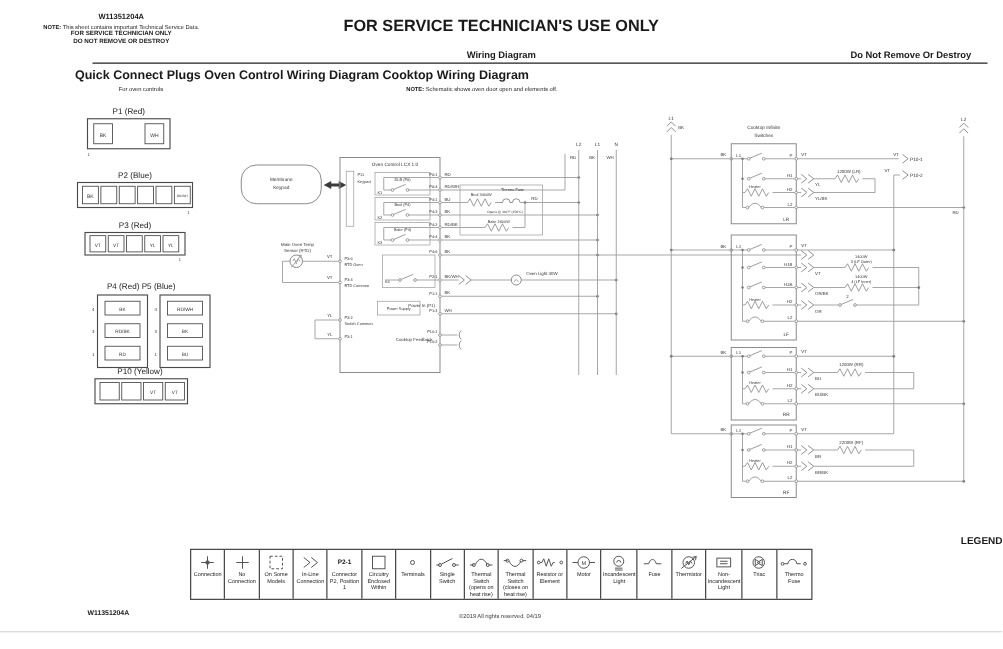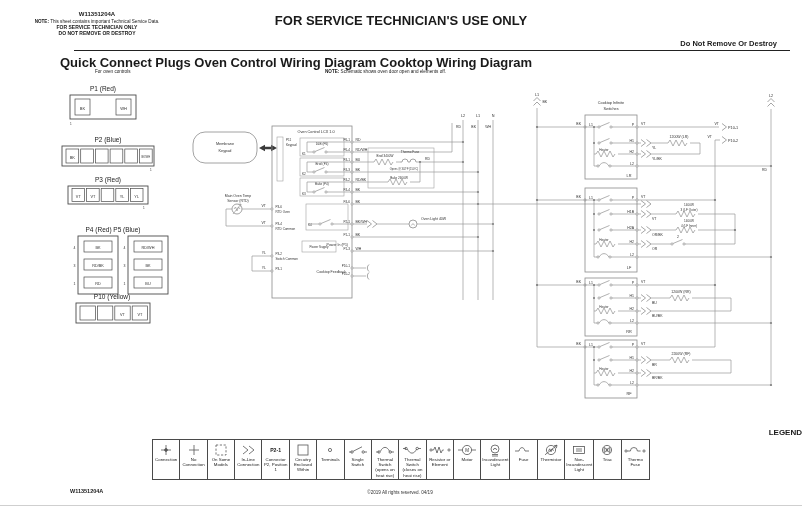--- a/index.html
+++ b/index.html
@@ -8,21 +8,21 @@
   #schem{position:absolute;left:0;top:0;}
   
   .hdr-left{position:absolute;left:28px;top:11px;width:138px;text-align:center;line-height:1.25;}
   .hl-doc{font-size:6px;font-weight:bold;}
   .hl-note{font-size:4.6px;}
   .hl-b{font-size:5px;font-weight:bold;}
   .main-title{position:absolute;left:0;right:0;top:13px;text-align:center;font-size:13px;font-weight:bold;}
   .sub-center{position:absolute;left:0;right:0;top:39px;text-align:center;font-size:7.5px;font-weight:bold;}
   .sub-right{position:absolute;right:25px;top:39px;font-size:7.5px;font-weight:bold;}
   .rule{position:absolute;left:74px;right:12px;top:50px;border-top:1.6px solid #222;}
-  .dia-title{position:absolute;left:60px;top:55px;font-size:13px;font-weight:bold;}
+  .dia-title{position:absolute;left:60px;top:55px;font-size:10px;font-weight:bold;}
   .cap-left{position:absolute;left:95px;top:69px;font-size:4.6px;}
   .cap-note{position:absolute;left:325px;top:69px;font-size:4.6px;}
   
   .legend-title{position:absolute;left:0;right:0;top:428px;text-align:right;font-size:8px;font-weight:bold;}
   .legend{position:absolute;left:152px;top:439px;width:496px;display:grid;
           grid-template-columns:repeat(18,1fr);border:1px solid #4a4a4a;background:#fff;}
   .lcell{border-right:1px solid #4a4a4a;display:flex;flex-direction:column;align-items:center;
          padding:2px 1px 1px 1px;min-height:37px;box-sizing:border-box;}
   .lcell:last-child{border-right:none;}
   .lsym{height:15px;display:flex;align-items:center;justify-content:center;}
@@ -549,20 +549,21 @@
 </g>
 </svg>
 
 <div class="hdr-left">
   <div class="hl-doc">W11351204A</div>
   <div class="hl-note"><b>NOTE:</b> <span>This sheet contains important Technical Service Data.</span></div>
   <div class="hl-b">FOR SERVICE TECHNICIAN ONLY</div>
   <div class="hl-b">DO NOT REMOVE OR DESTROY</div>
 </div>
 <div class="main-title">FOR SERVICE TECHNICIAN'S USE ONLY</div>
+<div class="sub-center">Wiring Diagram</div>
 <div class="sub-right">Do Not Remove Or Destroy</div>
 <div class="rule"></div>
 <div class="dia-title">Quick Connect Plugs Oven Control Wiring Diagram Cooktop Wiring Diagram</div>
 <div class="cap-left">For oven controls</div>
 <div class="cap-note"><b>NOTE:</b> <span>Schematic shows oven door open and elements off.</span></div>
 
 <div class="legend-title">LEGEND</div>
 <div class="legend">
   <div class="lcell">
     <div class="lsym">

